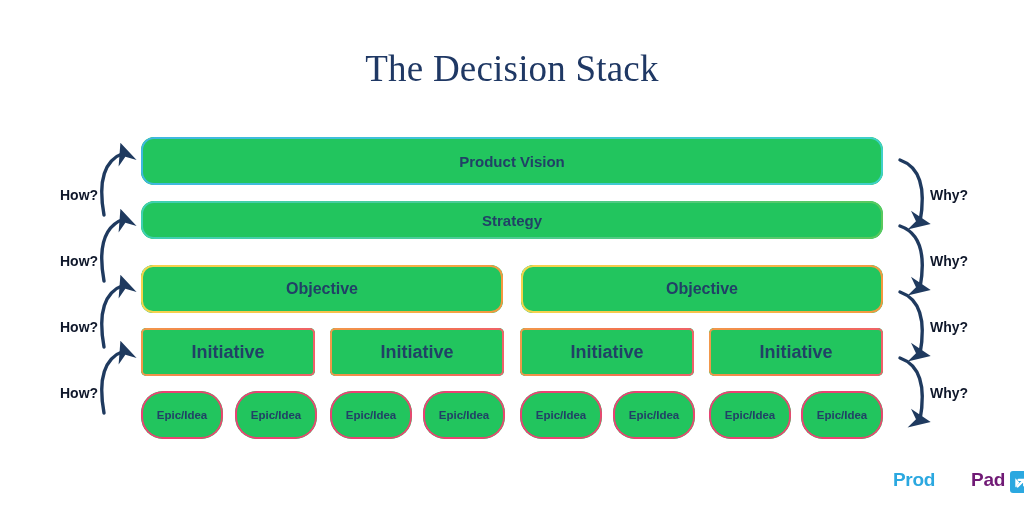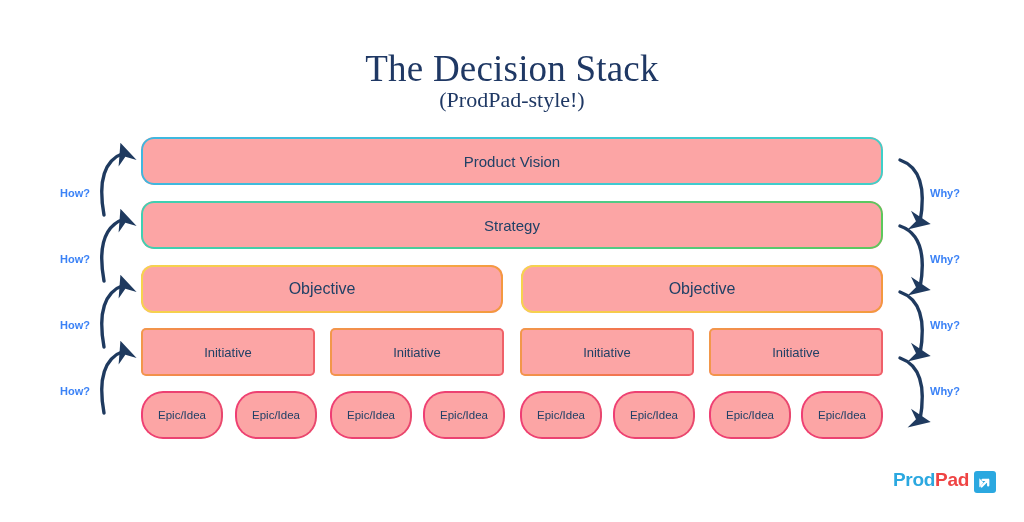--- a/index.html
+++ b/index.html
@@ -23,75 +23,74 @@
     position: absolute; left: 0; top: 86px; width: 1024px;
     text-align: center;
     font-family: "Liberation Serif", "DejaVu Serif", serif;
     font-size: 22px; line-height: 28px;
     color: #1f3864;
   }
 
   
   .gbox {
     position: absolute;
-    background: #fca5a5;
+    background: #22c55e;
     display: flex; align-items: center; justify-content: center;
     color: #214166;
-    font-weight: normal;
+    font-weight: bold;
     text-align: center;
   }
   .gbox::before {
     content: "";
     position: absolute; inset: 0;
     border-radius: inherit;
     padding: 2px;
     background: var(--grad);
     -webkit-mask: linear-gradient(#000 0 0) content-box, linear-gradient(#000 0 0);
     -webkit-mask-composite: xor;
             mask: linear-gradient(#000 0 0) content-box, linear-gradient(#000 0 0);
             mask-composite: exclude;
     pointer-events: none;
   }
   .gbox > span { position: relative; z-index: 1; }
 
   .row-vision   { border-radius: 13px; font-size: 15px; }
   .row-strategy { border-radius: 13px; font-size: 15px; }
   .row-objective{ border-radius: 12px; font-size: 16px; }
-  .row-initiative{ border-radius: 5px; font-size: 13px; }
+  .row-initiative{ border-radius: 5px; font-size: 18px; }
   .row-epic     { border-radius: 22px; font-size: 11.5px; }
 
   
   .arrow-label {
     position: absolute;
-    font-size: 11px; font-weight: bold;
-    color: #3b82f6;
+    font-size: 14px; font-weight: bold;
+    color: #0f172a;
     white-space: nowrap;
   }
   .arrows { position: absolute; left: 0; top: 0; width: 1024px; height: 522px; pointer-events: none; }
 
   
   .logo { position: absolute; left: 893px; top: 470px; display: flex; align-items: flex-start; height: 26px; }
   .logo-text { font-size: 19px; font-weight: bold; letter-spacing: -0.3px; line-height: 1; }
   .logo-prod { color: #2bA8e0; }
-  .logo-pad  { color: #ef4444; }
+  .logo-pad  { color: #701a75; padding-left: 36px; }
   .logo-mark { margin-left: 4px; display: block; }
 </style>
 </head>
 <body>
 
 <div id="canvas">
 
   <div class="title">The Decision Stack</div>
-  <div class="subtitle">(ProdPad-style!)</div>
 
   <div class="gbox row-vision" style="left:141px; top:137px; width:742px; height:48px; --grad:linear-gradient(100deg,#3fb7e0 0%,#3fc8d4 55%,#3fd0c9 100%);">
     <span>Product Vision</span>
   </div>
 
-  <div class="gbox row-strategy" style="left:141px; top:201px; width:742px; height:48px; --grad:linear-gradient(100deg,#3fd0b3 0%,#4ecb8e 55%,#5cc85c 100%);">
+  <div class="gbox row-strategy" style="left:141px; top:201px; width:742px; height:38px; --grad:linear-gradient(100deg,#3fd0b3 0%,#4ecb8e 55%,#5cc85c 100%);">
     <span>Strategy</span>
   </div>
 
   <div class="gbox row-objective" style="left:141px; top:265px; width:362px; height:48px; --grad:linear-gradient(100deg,#f5d44e 0%,#f7c14a 55%,#f3973f 100%);">
     <span>Objective</span>
   </div>
   <div class="gbox row-objective" style="left:521px; top:265px; width:362px; height:48px; --grad:linear-gradient(100deg,#f5d44e 0%,#f7c14a 55%,#f3973f 100%);">
     <span>Objective</span>
   </div>
 

